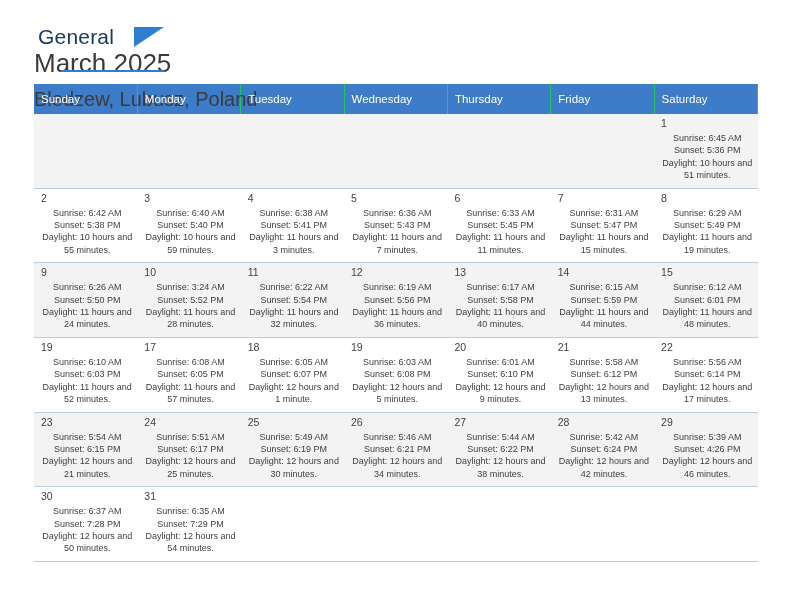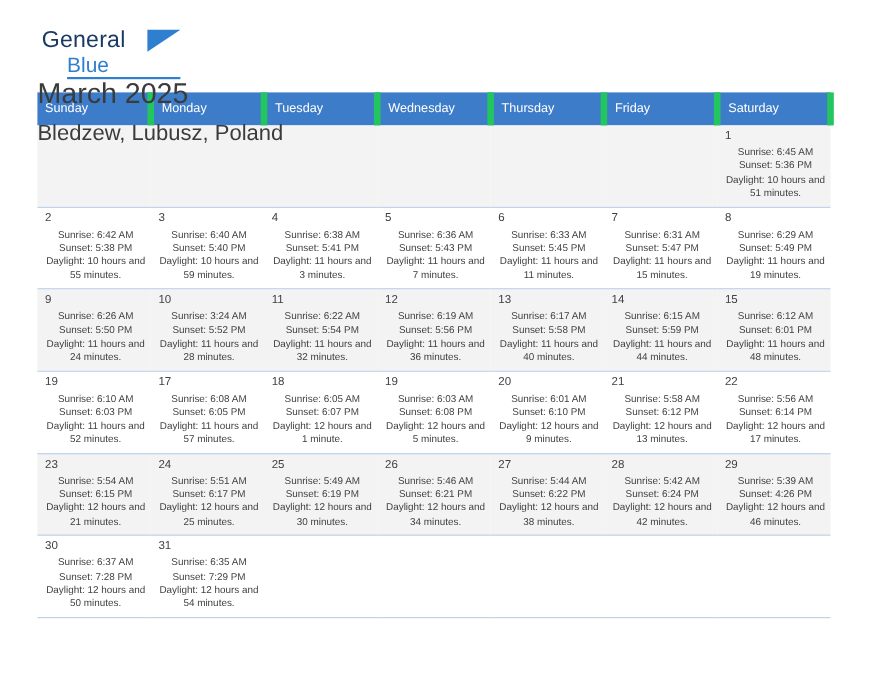--- a/index.html
+++ b/index.html
@@ -94,21 +94,21 @@
     margin-top: 12px;
   }
   .calendar th {
     background: #3d7cc9;
     color: #ffffff;
     font-size: 11.5px;
     font-weight: normal;
     text-align: left;
     padding: 5px 0 5px 7px;
     height: 20px;
-    border-right: 6px solid #22c55e;
+    border-right: 1px solid #22c55e;
   }
   .calendar td {
     vertical-align: top;
     font-size: 9px;
     line-height: 12.4px;
     color: #3f3f3f;
     padding: 3px 4px 6px 7px;
     border-bottom: 1px solid #b9cfe8;
     height: 62px;
     box-sizing: border-box;
@@ -138,21 +138,20 @@
 </head>
 <body>
 
 <div class="page">
 
   <div class="header">
     <div class="logo">
       <span class="logo-general">General</span>
       <span class="logo-flag"></span>
       <span class="logo-underline"></span>
-      <span class="logo-blue">Blue</span>
     </div>
     <div class="title-block">
       <div class="month-title">March 2025</div>
       <div class="location">Bledzew, Lubusz, Poland</div>
     </div>
   </div>
 
   <table class="calendar">
     <thead>
       <tr>

